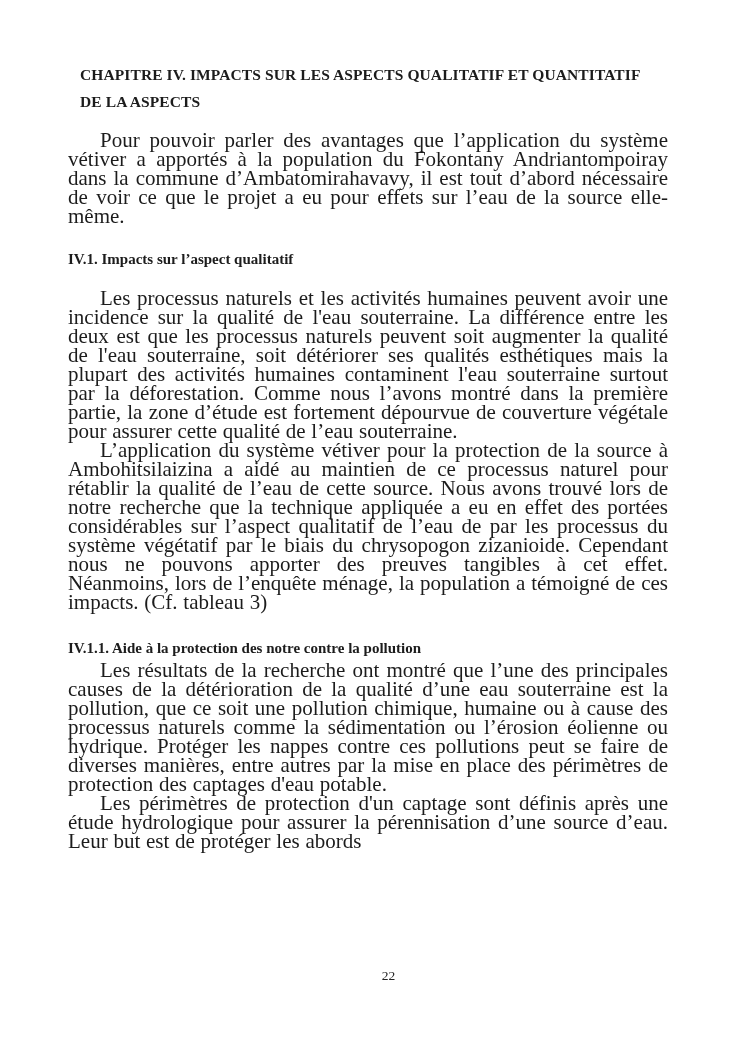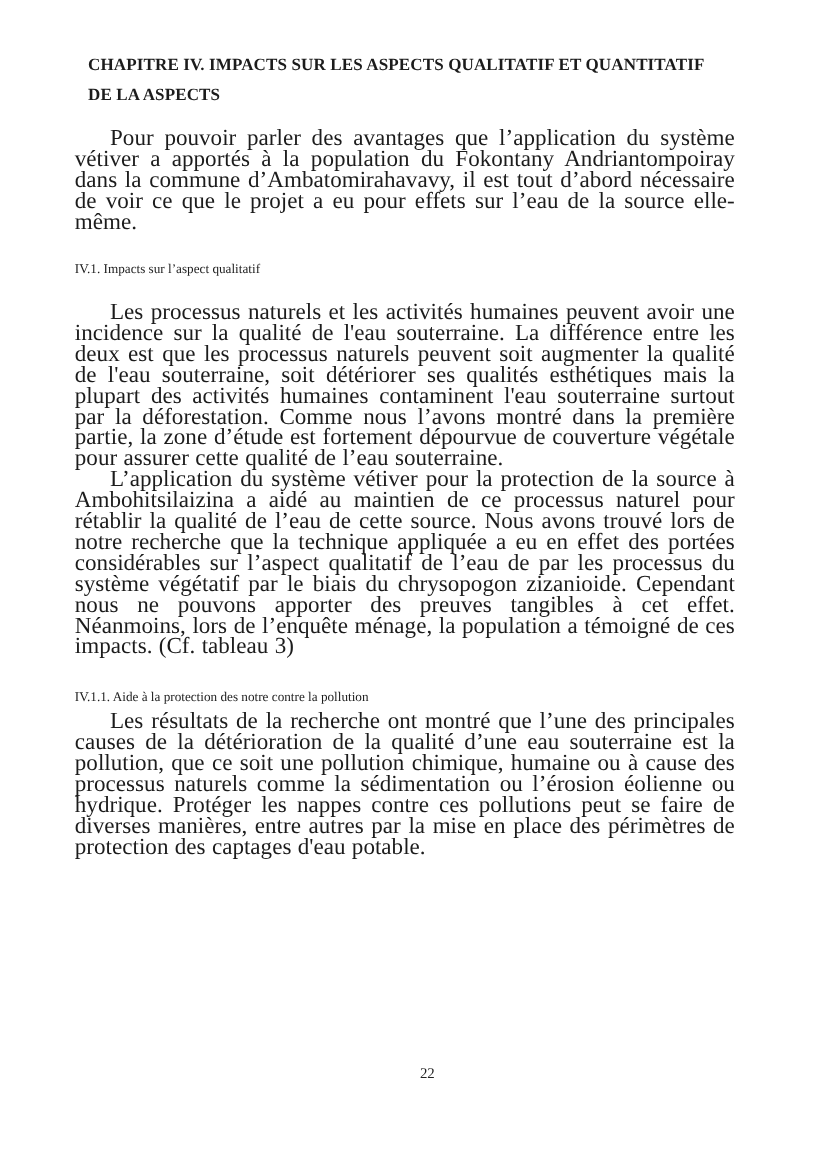--- a/index.html
+++ b/index.html
@@ -12,35 +12,36 @@
     height: 1053px;
     position: relative;
     font-family: "Liberation Serif", "DejaVu Serif", serif;
     color: #1c1c1c;
     overflow: hidden;
   }
   .page {
     box-sizing: border-box;
     width: 745px;
     padding: 46px 77px 0 68px; 
+    margin-top: 15px;
   }
   .chapter-heading {
     font-size: 15.5px;
     font-weight: bold;
     line-height: 27px;
     margin: 0 0 16px 0;
     padding-left: 12px;
     letter-spacing: 0.1px;
   }
   .chapter-heading .line {
     display: block;
   }
   .section-heading {
-    font-size: 12px;
-    font-weight: normal;
+    font-size: 15px;
+    font-weight: bold;
     line-height: 26px;
     margin: 0;
   }
   .section-heading.s1 {
     margin-top: 20px;
     margin-bottom: 17px;
   }
   .section-heading.s11 {
     margin-top: 23px;
     margin-bottom: 0;
@@ -80,16 +81,17 @@
 
   <p class="body-para">Les processus naturels et les activités humaines peuvent avoir une incidence sur la qualité de l'eau souterraine. La différence entre les deux est que les processus naturels peuvent soit augmenter la qualité de l'eau souterraine, soit détériorer ses qualités esthétiques mais la plupart des activités humaines contaminent l'eau souterraine surtout par la déforestation. Comme nous l’avons montré dans la première partie, la zone d’étude est fortement dépourvue de couverture végétale pour assurer cette qualité de l’eau souterraine.</p>
 
 
   <p class="body-para">L’application du système vétiver pour la protection de la source à Ambohitsilaizina a aidé au maintien de ce processus naturel pour rétablir la qualité de l’eau de cette source. Nous avons trouvé lors de notre recherche que la technique appliquée a eu en effet des portées considérables sur l’aspect qualitatif de l’eau de par les processus du système végétatif par le biais du chrysopogon zizanioide.  Cependant nous ne pouvons apporter des preuves tangibles à cet effet. Néanmoins, lors de l’enquête ménage, la population a témoigné de ces impacts. (Cf. tableau 3)</p>
 
   <h2 class="section-heading s11">IV.1.1. Aide à la protection des notre contre la pollution</h2>
 
   <p class="body-para">Les résultats de la recherche ont montré que l’une des principales causes de la détérioration de la qualité d’une eau souterraine est la pollution, que ce soit une pollution chimique, humaine ou à cause des processus naturels comme la sédimentation ou l’érosion éolienne ou hydrique. Protéger les nappes contre ces pollutions peut se faire de diverses manières, entre autres par la mise en place des périmètres de protection des captages d'eau potable.</p>
 
+  <p class="body-para">Les périmètres de protection d'un captage sont définis après une étude hydrologique pour assurer la pérennisation d’une source d’eau. Leur but est de protéger les abords</p>
 
 </div>
 
 <div class="page-number">22</div>
 
 </body></html>

